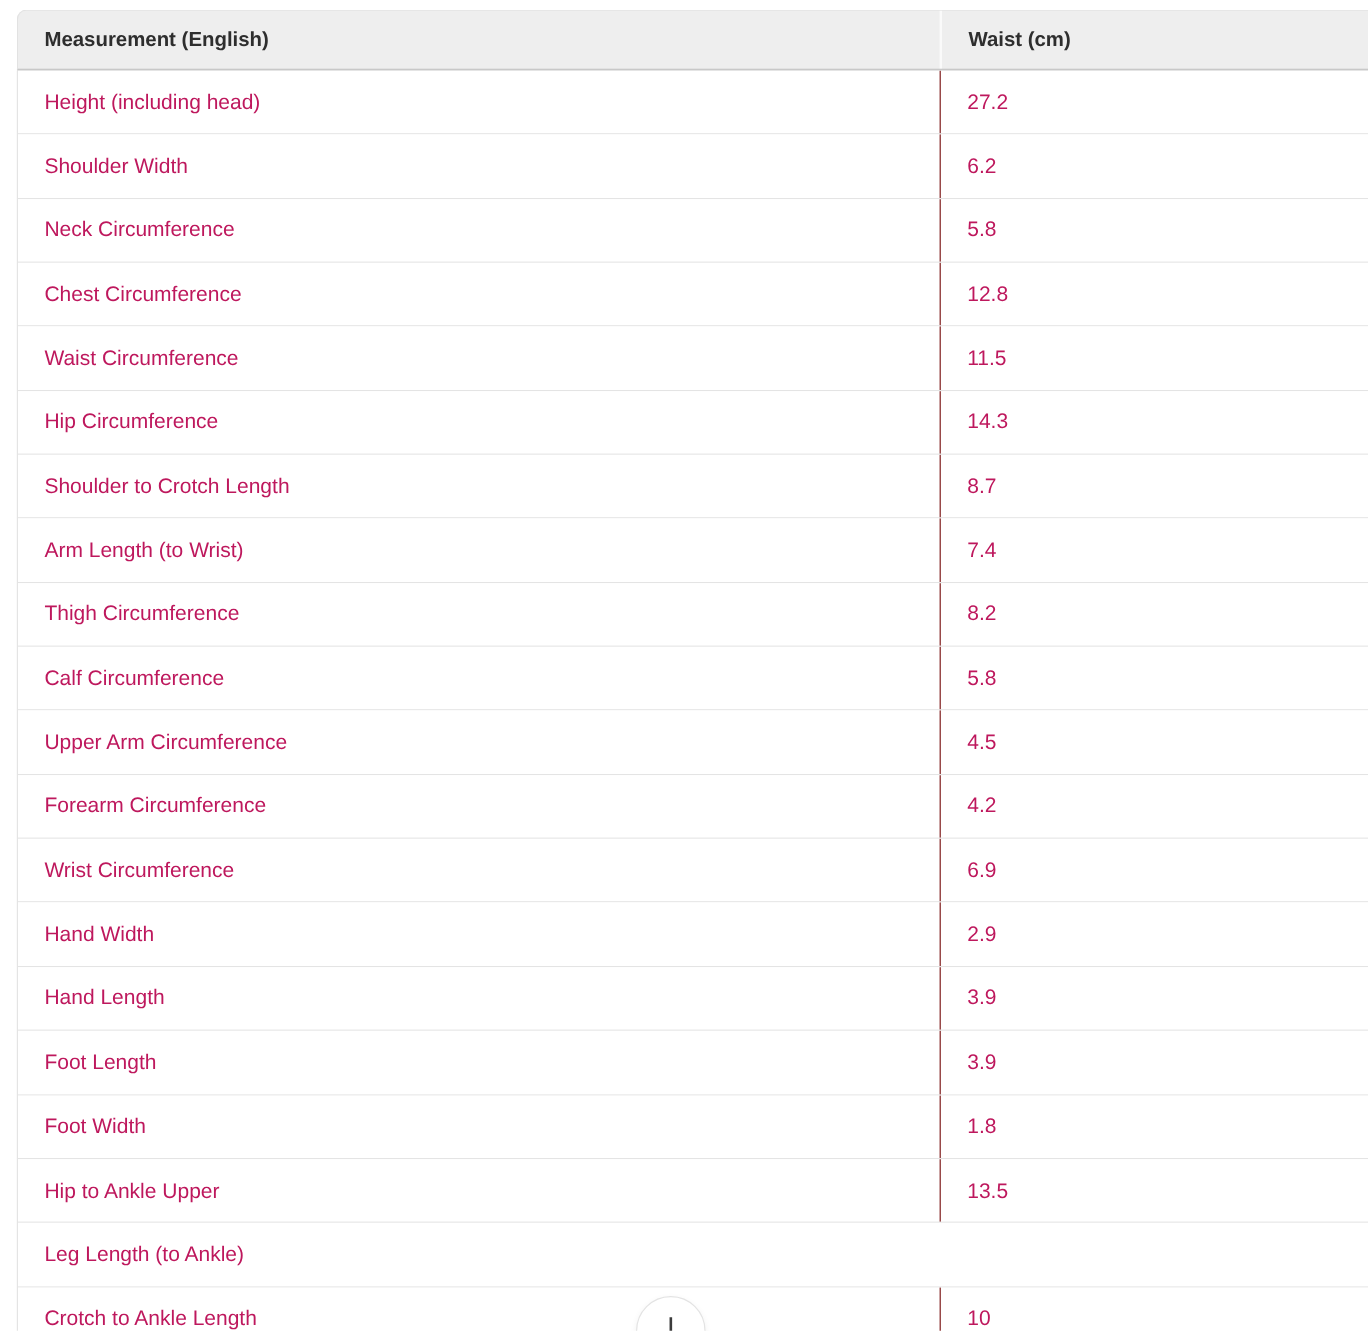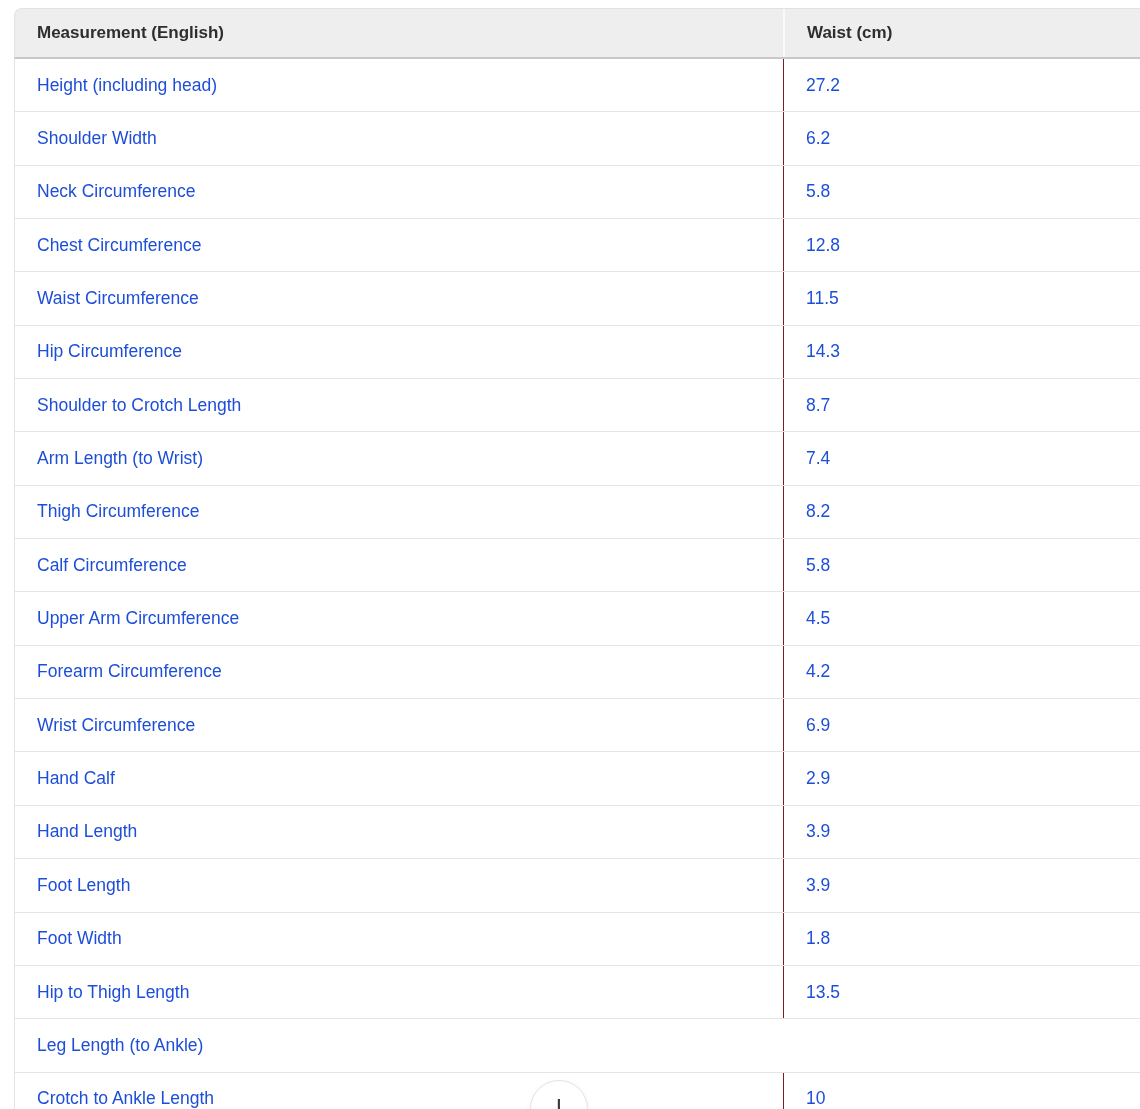--- a/index.html
+++ b/index.html
@@ -41,21 +41,21 @@
   .tr {
     display: flex;
     height: 53.35px;
     border-bottom: 1px solid #e4e4e4;
     background: #ffffff;
   }
   .td {
     display: flex;
     align-items: center;
     font-size: 17.5px;
-    color: #1d4ed8;
+    color: #be185d;
   }
   .tr .col2 { border-left: 1px solid #7f1d1d; }
 
   .scroll-btn {
     position: absolute;
     left: 530px;
     top: 1080px;
     width: 58px;
     height: 58px;
     border-radius: 50%;
@@ -145,41 +145,41 @@
     <div class="td col1">Forearm Circumference</div>
     <div class="td col2">4.2</div>
   </div>
 
   <div class="tr">
     <div class="td col1">Wrist Circumference</div>
     <div class="td col2">6.9</div>
   </div>
 
   <div class="tr">
-    <div class="td col1">Hand Calf</div>
+    <div class="td col1">Hand Width</div>
     <div class="td col2">2.9</div>
   </div>
 
   <div class="tr">
     <div class="td col1">Hand Length</div>
     <div class="td col2">3.9</div>
   </div>
 
   <div class="tr">
     <div class="td col1">Foot Length</div>
     <div class="td col2">3.9</div>
   </div>
 
   <div class="tr">
     <div class="td col1">Foot Width</div>
     <div class="td col2">1.8</div>
   </div>
 
   <div class="tr">
-    <div class="td col1">Hip to Thigh Length</div>
+    <div class="td col1">Hip to Ankle Upper</div>
     <div class="td col2">13.5</div>
   </div>
 
   <div class="tr">
     <div class="td col1">Leg Length (to Ankle)</div>
   </div>
 
   <div class="tr">
     <div class="td col1">Crotch to Ankle Length</div>
     <div class="td col2">10</div>

